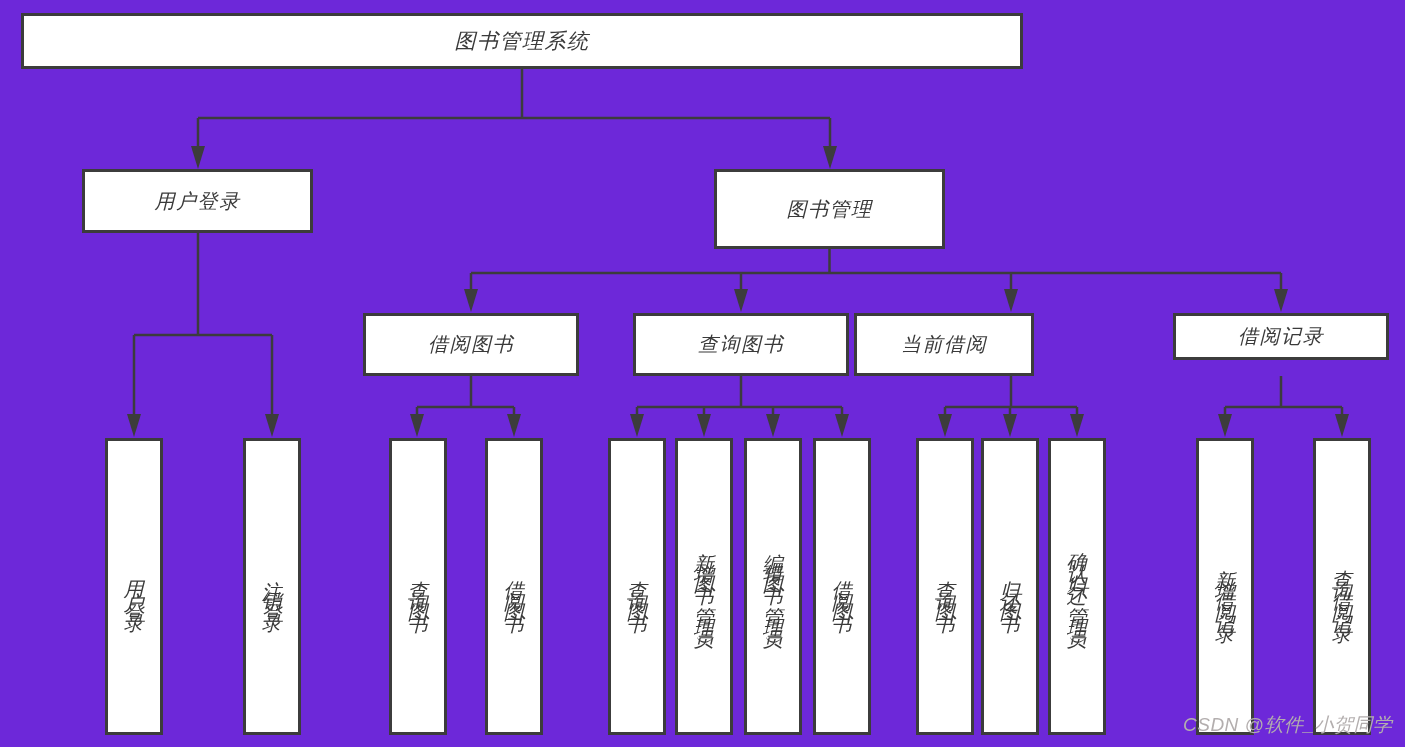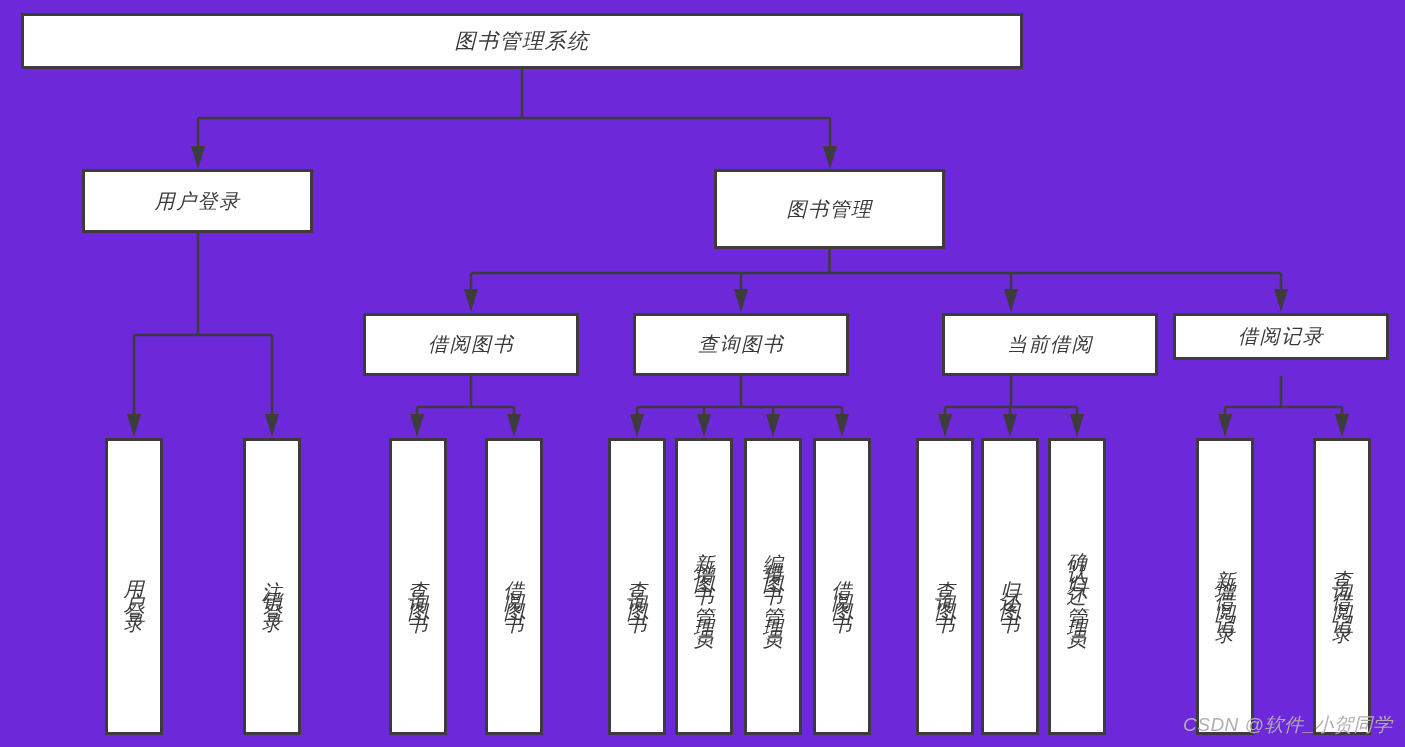--- a/index.html
+++ b/index.html
@@ -100,21 +100,21 @@
     </g>
   </svg>
 
   <div class="box root" style="left:21px; top:13px; width:1002px; height:56px;">图书管理系统</div>
 
   <div class="box" style="left:82px; top:169px; width:231px; height:64px;">用户登录</div>
   <div class="box" style="left:714px; top:169px; width:231px; height:80px;">图书管理</div>
 
   <div class="box" style="left:363px; top:313px; width:216px; height:63px;">借阅图书</div>
   <div class="box" style="left:633px; top:313px; width:216px; height:63px;">查询图书</div>
-  <div class="box" style="left:942px; top:313px; width:216px; height:63px;">当前借阅</div>
+  <div class="box" style="left:854px; top:313px; width:180px; height:63px;">当前借阅</div>
   <div class="box" style="left:1173px; top:313px; width:216px; height:47px;">借阅记录</div>
 
   <div class="vbox" style="left:105px;">用户登录</div>
   <div class="vbox" style="left:243px;">注销登录</div>
   <div class="vbox" style="left:389px;">查询图书</div>
   <div class="vbox" style="left:485px;">借阅图书</div>
   <div class="vbox" style="left:608px;">查询图书</div>
   <div class="vbox" style="left:675px;">新增图书（管理员）</div>
   <div class="vbox" style="left:744px;">编辑图书（管理员）</div>
   <div class="vbox" style="left:813px;">借阅图书</div>

